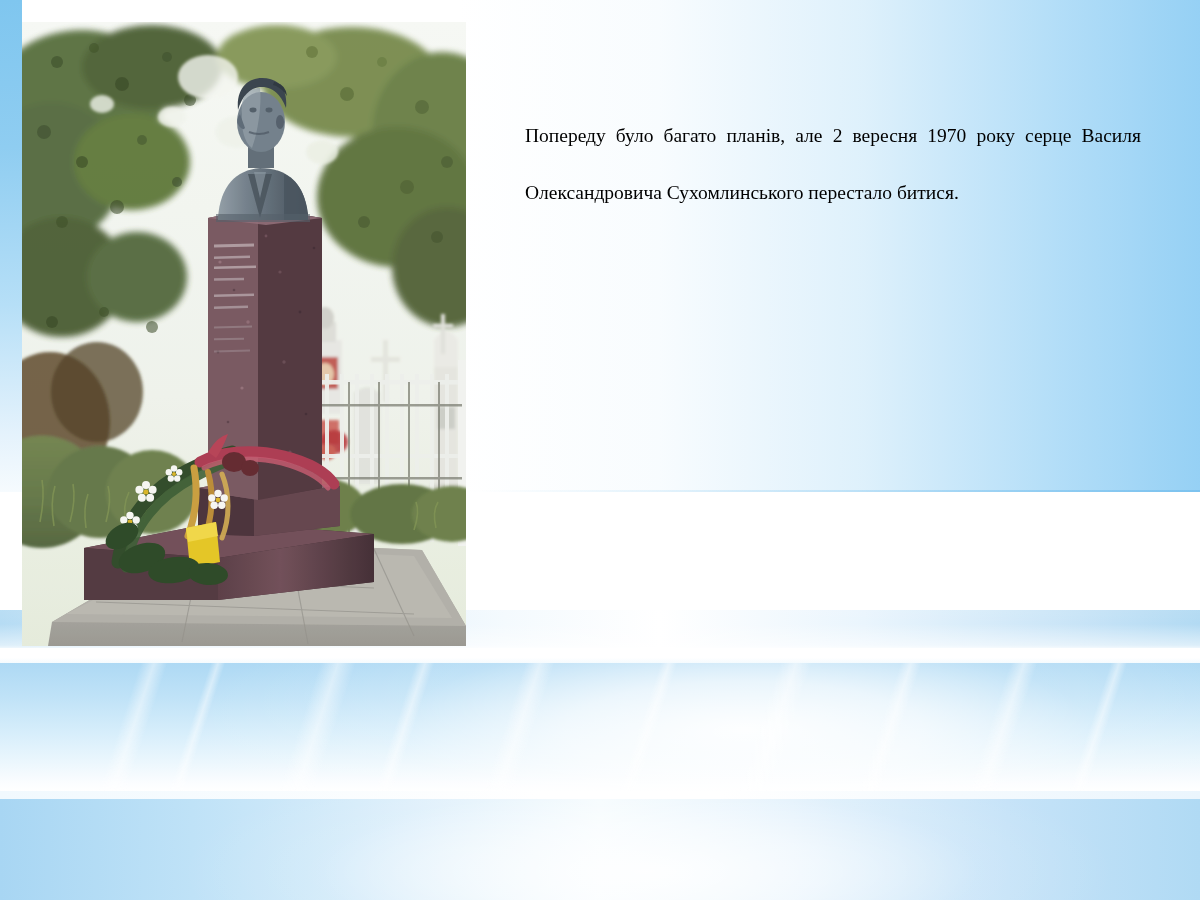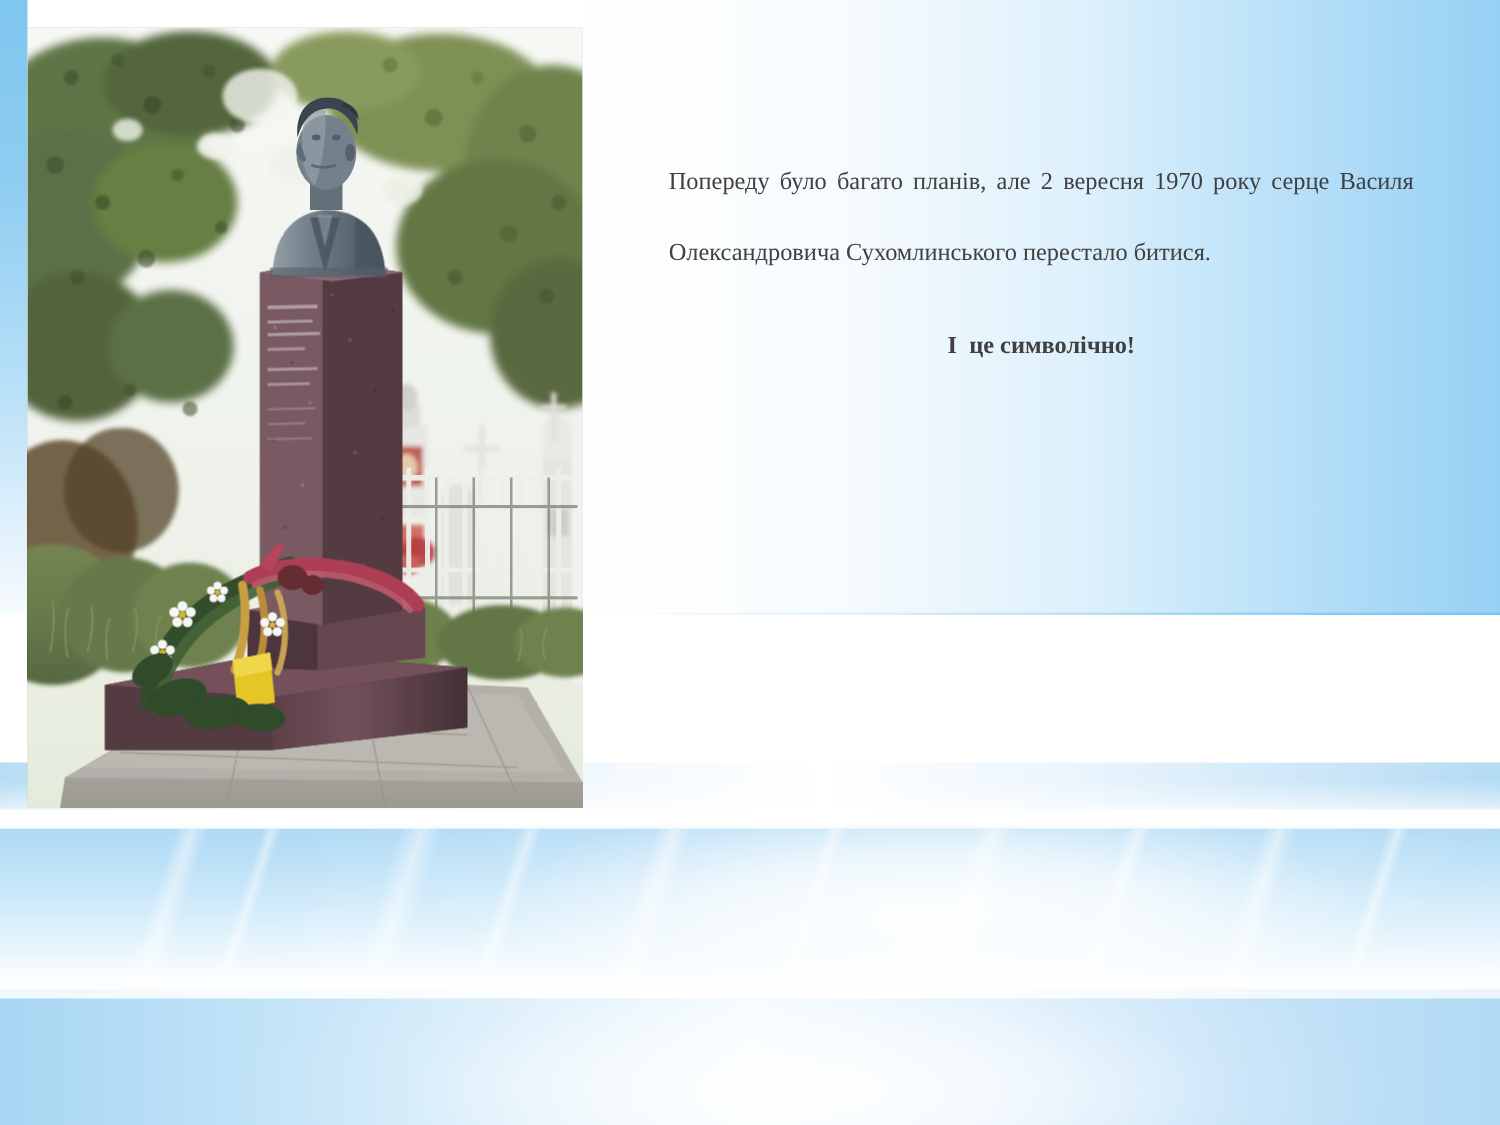--- a/index.html
+++ b/index.html
@@ -177,26 +177,26 @@
   .photo svg { display: block; }
 
   
   .text-block {
     position: absolute;
     left: 518px;
     top: 100px;
     width: 630px;
   }
   .para {
-    color: #404040;
+    color: #000000;
     font-size: 19.5px;
     line-height: 57px;
     text-align: justify;
     text-justify: inter-word;
-    margin: 17px;
+    margin: 7px;
     white-space: pre-wrap;
   }
   .para-1 { }
   .para-2 { margin-top: 5px; text-indent: 16px; }
   .para-3 {
     text-align: center;
     font-weight: bold;
     margin-top: 10px;
   }
 </style>
@@ -585,16 +585,15 @@
           <ellipse cx="228" cy="446" rx="9" ry="8"></ellipse>
         </g>
       </g>
 
       <rect x="0" y="0" width="444" height="624" fill="#ffffff" opacity="0.06"></rect>
     </svg>
   </div>
 
   <div class="text-block">
     <p class="para para-1">Попереду було багато планів, але 2 вересня 1970 року серце Василя Олександровича Сухомлинського перестало битися.</p>
-    <p class="para para-3">І  це символічно!</p>
   </div>
 
 </div>
 
 </body></html>

